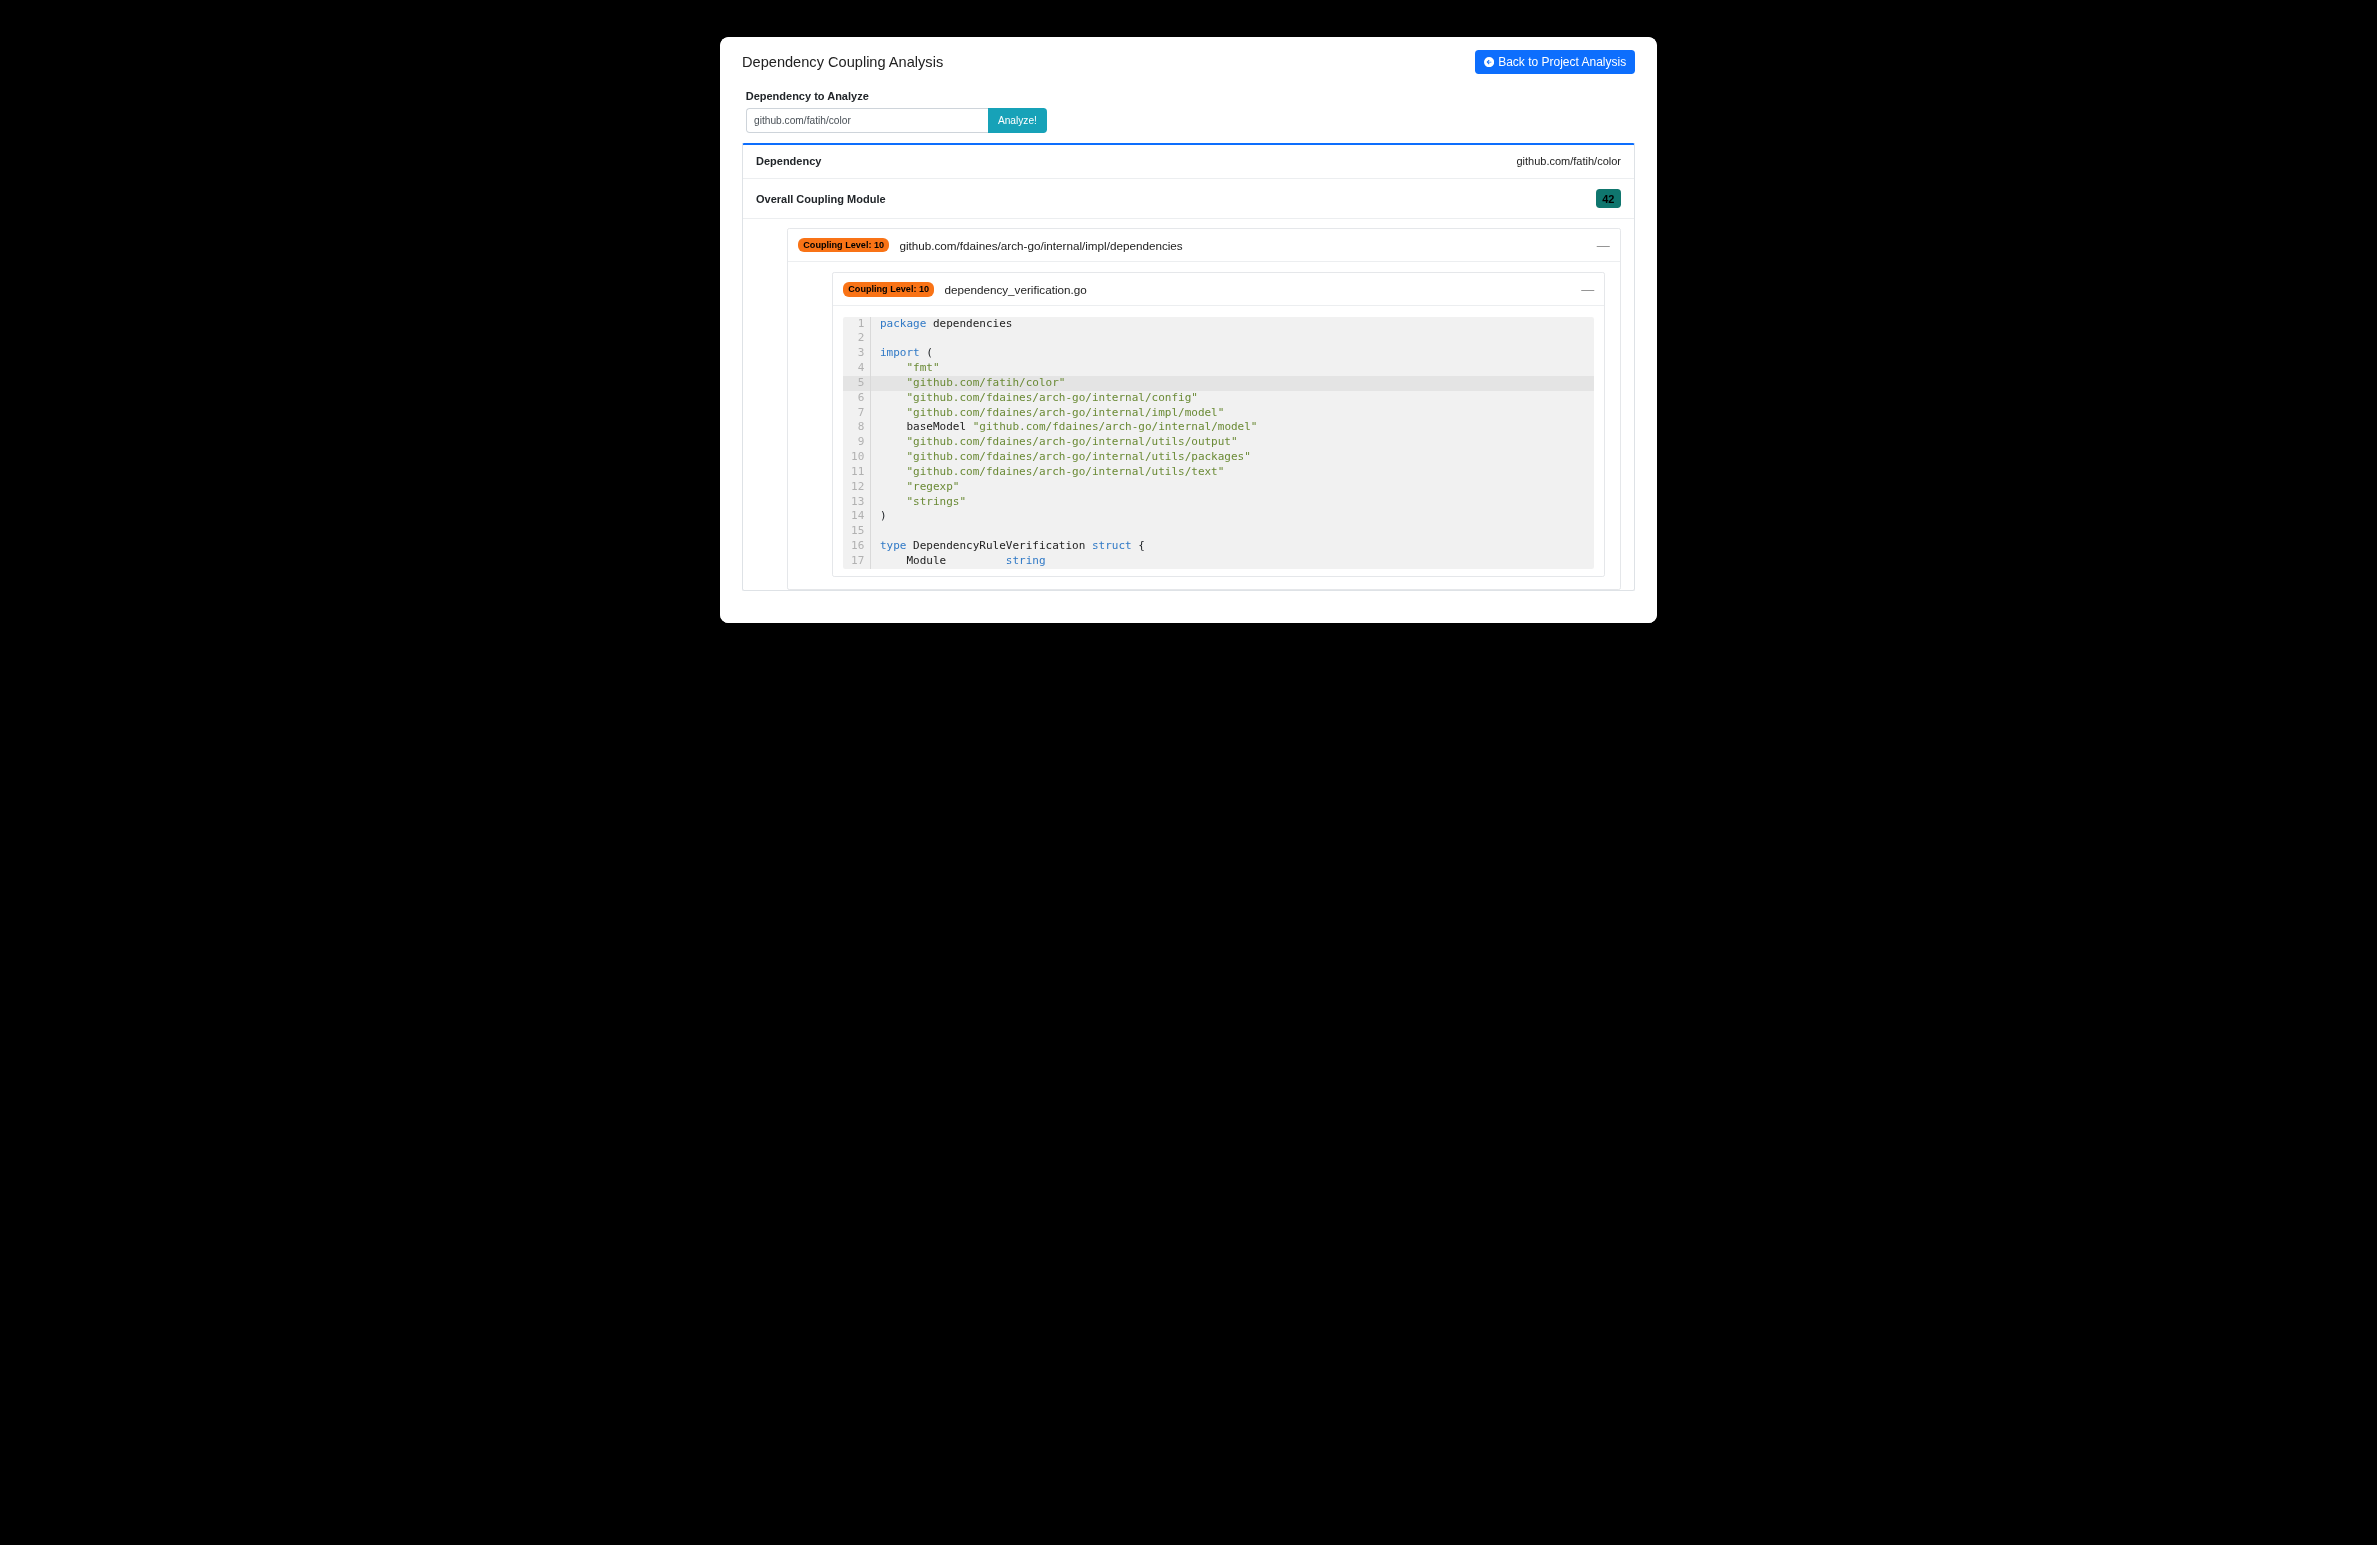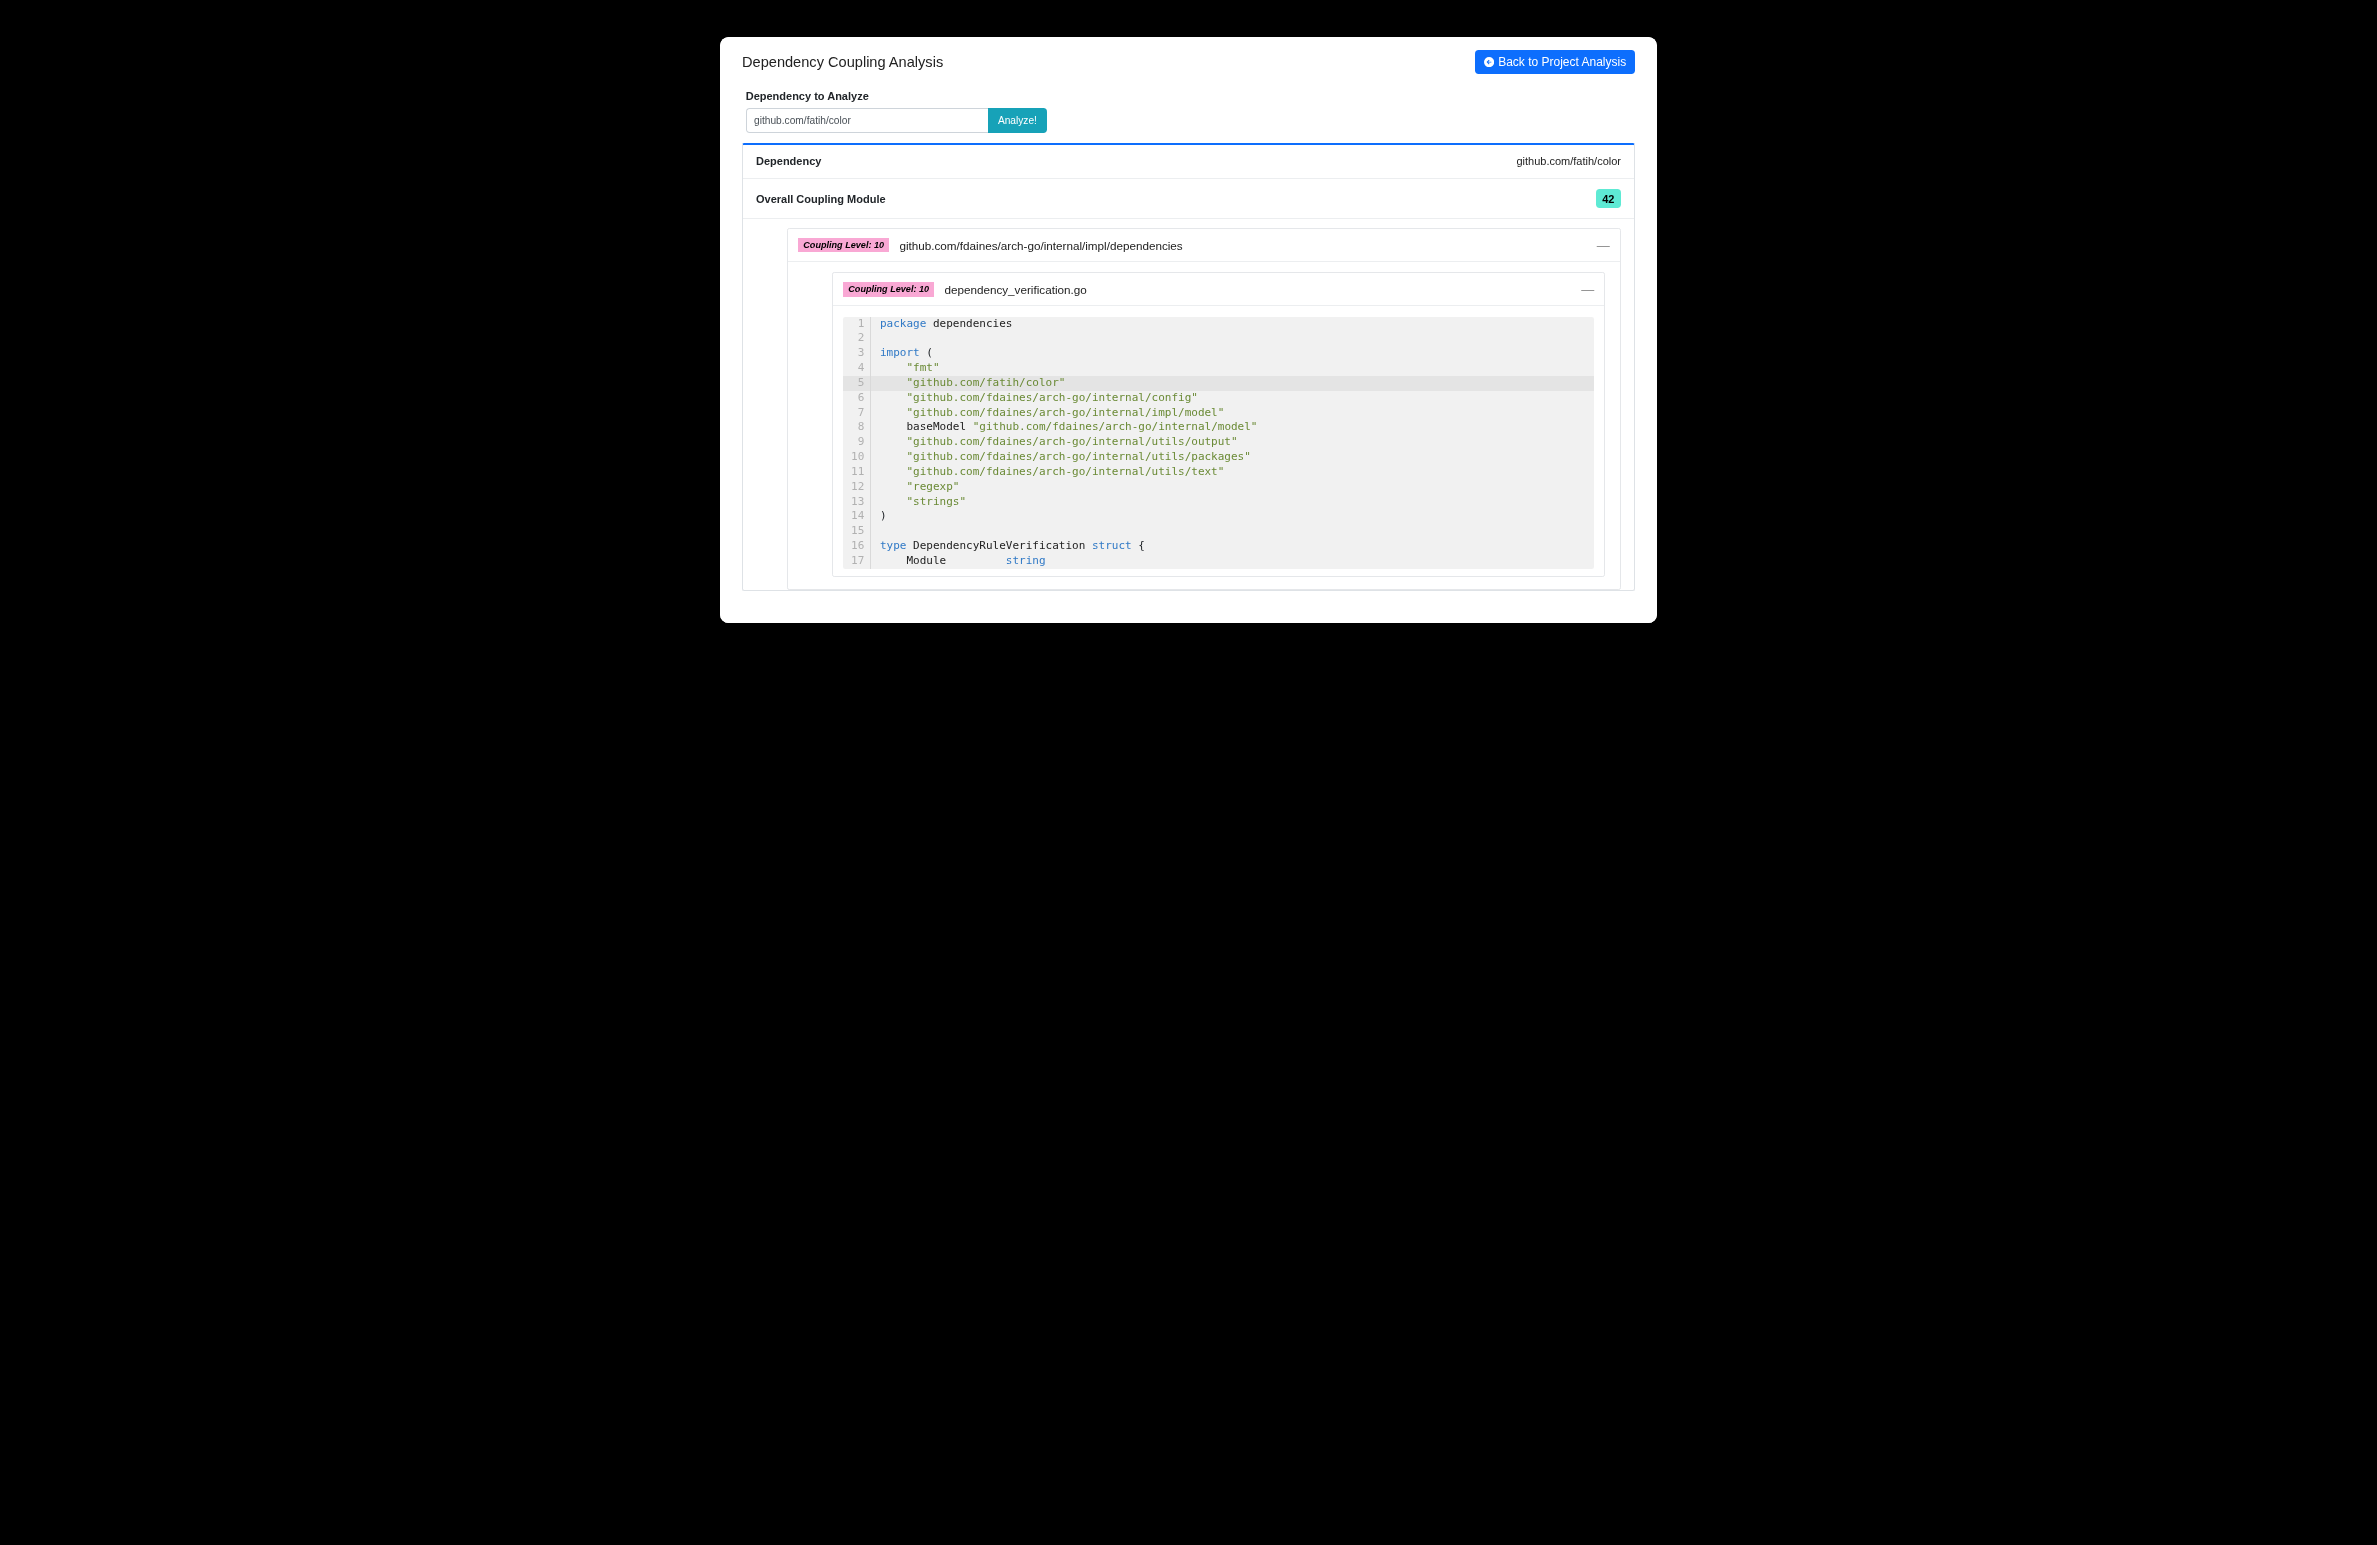--- a/index.html
+++ b/index.html
@@ -130,21 +130,21 @@
   .kv-row {
     display: flex;
     justify-content: space-between;
     align-items: center;
     padding: 10.2px 13px;
     border-bottom: 0.7px solid #eceef0;
   }
   .kv-key { font-weight: 700; font-size: 11px; }
   .kv-val { font-size: 11px; color: #222; }
   .badge-orange-lg {
-    background: #5eead4;
+    background: #0f766e;
     color: #000;
     font-weight: 700;
     border-radius: 3.7px;
     padding: 3.7px 6.6px;
     font-size: 11px;
   }
   .nest1 {
     margin: 8.8px 13px 0 44px;
     border: 0.7px solid #e5e7ea;
     border-radius: 2.2px;
@@ -152,27 +152,26 @@
   }
   .nest1-head {
     display: flex;
     align-items: center;
     padding: 8.8px 10.2px;
     gap: 10.2px;
     position: relative;
     border-bottom: 0.7px solid #eceef0;
   }
   .badge-orange-sm {
-    background: #f9a8d4;
+    background: #f97316;
     color: #000;
     font-weight: 700;
     font-size: 9.1px;
-    border-radius: 0;
+    border-radius: 6px;
     padding: 2.2px 5.1px;
-    font-style: italic;
   }
   .mono-path {
     font-size: 11.7px;
     color: #222;
   }
   .collapse-icon {
     position: absolute;
     right: 10.2px;
     color: #888;
     font-size: 13px;

